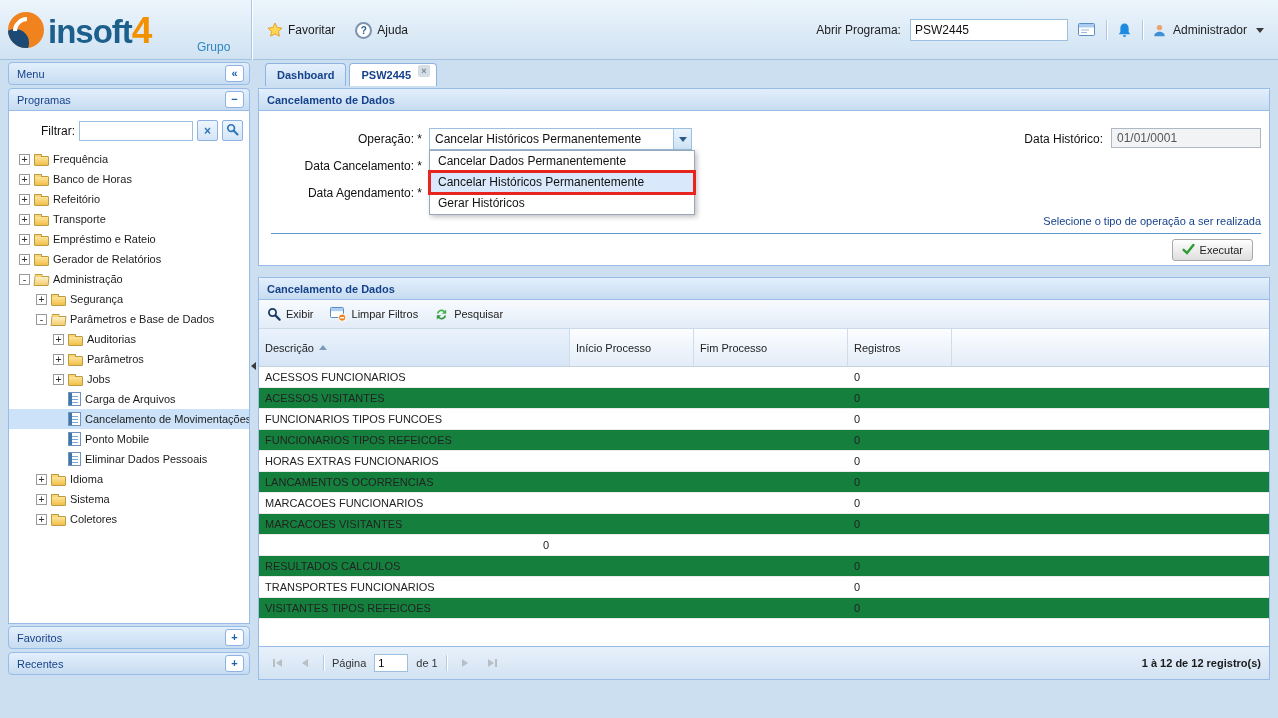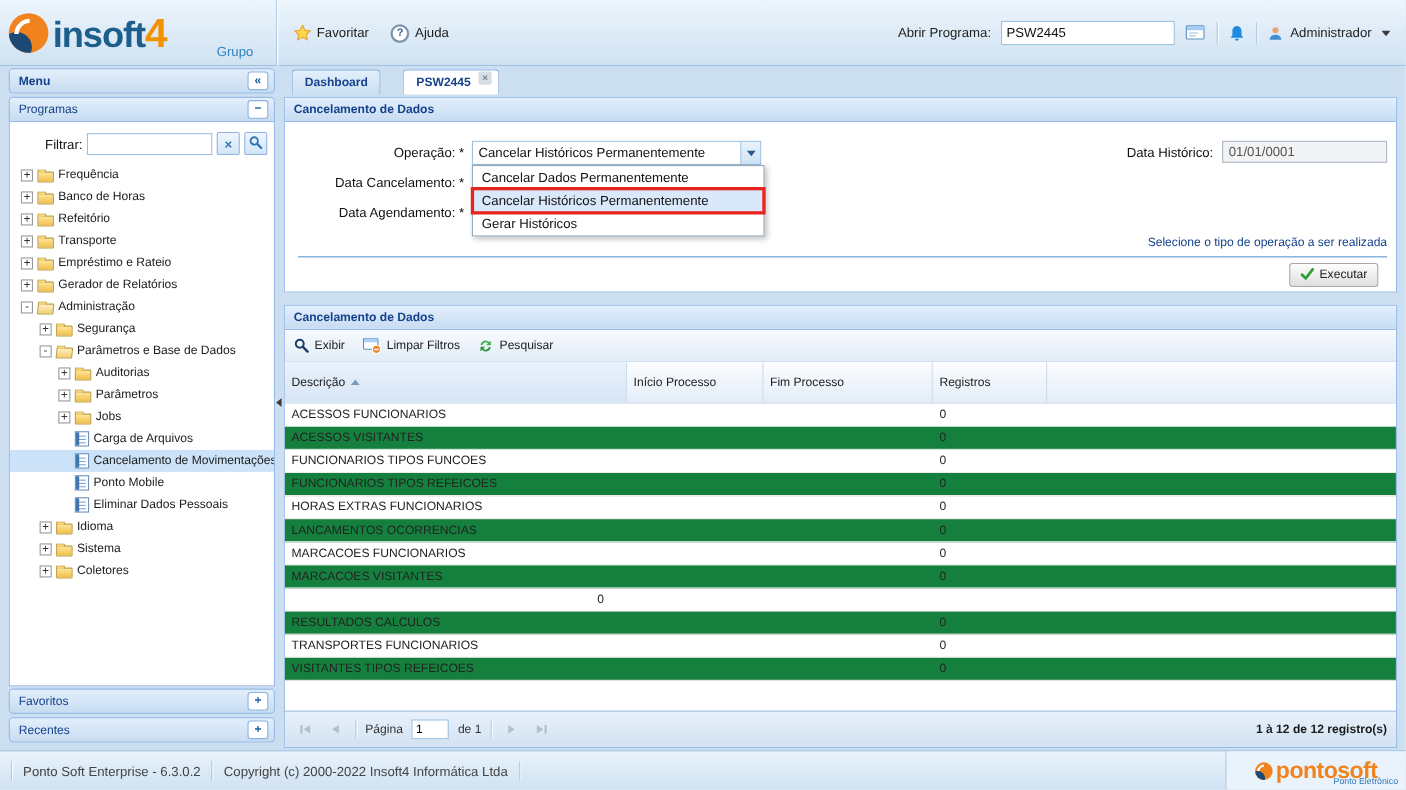--- a/index.html
+++ b/index.html
@@ -32,21 +32,21 @@
   .vsep{width:1px;height:20px;background:#aac8e4;box-shadow:1px 0 0 #fff;}
   .user{display:flex;align-items:center;gap:6px;}
   .caret{width:0;height:0;border-left:4px solid transparent;border-right:4px solid transparent;border-top:5px solid #3a3a3a;margin-left:3px;}
 
   
   .sidebar{position:absolute;left:8px;top:62px;width:242px;}
   .s-hdr{height:21px;background:linear-gradient(#e3effc,#c7dcf1);border:1px solid #99bbe8;border-radius:4px 4px 0 0;
     display:flex;align-items:center;justify-content:space-between;padding:0 5px 0 8px;color:#15428b;}
   .s-hdr.standalone{border-radius:4px;margin-bottom:3px;}
   .s-hdr .ttl{font-size:11px;}
-  .s-hdr .ttl.bold{font-weight:bold;}
+  .s-hdr .ttl.bold{font-weight:normal;}
   .tool-box{width:17px;height:15px;background:#fff;border:1px solid #8db2e3;border-radius:3px;
     color:#1b5fa8;font-weight:bold;text-align:center;line-height:14px;font-size:11px;cursor:default;}
   .s-body{background:#fff;border:1px solid #99bbe8;border-top:none;height:513px;box-sizing:border-box;overflow:hidden;}
   .filter-row{display:flex;align-items:center;margin:9px 6px 4px 6px;gap:4px;}
   .filter-row label{width:60px;text-align:right;font-size:12px;color:#111;}
   .filter-input{flex:1;height:18px;border:1px solid #9cc0e0;font-family:inherit;font-size:11px;min-width:0;padding:0 3px;}
   .sq-btn{width:21px;height:21px;box-sizing:border-box;border:1px solid #8db2e3;border-radius:2px;
     background:linear-gradient(#eef6fe,#d3e5f6);display:flex;align-items:center;justify-content:center;cursor:default;}
   .x-glyph{color:#2e75b6;font-weight:bold;font-size:12px;line-height:1;}
   .tree{padding-top:4px;}
@@ -61,21 +61,21 @@
   .icon-folder::before{content:"";position:absolute;top:-3px;left:-1px;width:6px;height:2px;background:#f8d576;
     border:1px solid #bd9b3f;border-bottom:none;border-radius:1px 1px 0 0;}
   .icon-folder.open{background:linear-gradient(#fdf0c6,#f5cd6e);transform:skewX(-6deg);}
   .icon-doc{position:relative;width:13px;height:14px;background:#fff;border:1px solid #6f93bd;flex:0 0 auto;box-sizing:border-box;}
   .icon-doc::before{content:"";position:absolute;left:2px;right:2px;top:3px;height:1px;background:#7da7d8;
     box-shadow:0 3px 0 #7da7d8,0 6px 0 #7da7d8;}
   .icon-doc::after{content:"";position:absolute;left:0;top:0;bottom:0;width:3px;background:#3f77ad;}
 
   
   .main{position:absolute;left:258px;top:62px;width:1012px;height:618px;}
-  .tabs{height:24px;display:flex;gap:20px;padding-left:7px;align-items:flex-end;}
+  .tabs{height:24px;display:flex;gap:3px;padding-left:7px;align-items:flex-end;}
   .tab{height:23px;box-sizing:border-box;padding:0 11px;display:flex;align-items:center;gap:7px;
     border:1px solid #8db2e3;border-bottom:none;border-radius:4px 4px 0 0;
     background:linear-gradient(#e3effc,#cbdff3);color:#15428b;font-weight:bold;font-size:11px;cursor:default;}
   .tab.active{background:#fff;}
   .tab-close{width:12px;height:12px;border-radius:2px;background:#d5dde5;color:#79828c;font-size:9px;
     line-height:12px;text-align:center;margin-top:-8px;margin-right:-5px;font-weight:bold;}
 
   .panel{position:absolute;left:0;right:0;border:1px solid #99bbe8;background:#fff;box-sizing:border-box;}
   .p-hdr{height:21px;background:linear-gradient(#e3effc,#c7dcf1);border-bottom:1px solid #99bbe8;
     color:#15428b;font-weight:bold;font-size:11px;display:flex;align-items:center;padding-left:8px;border-radius:3px 3px 0 0;}
@@ -520,26 +520,14 @@
             <span class="tri-r"></span>
             <span class="pg-bar"></span>
           </span>
         <span class="pg-status">1 à 12 de 12 registro(s)</span>
       </div>
     </div>
   </div>
 
   <span class="collapse-arrow"></span>
 
-  <div class="footer">
-    <span class="f-sep"></span>
-    <span>Ponto Soft Enterprise - 6.3.0.2</span>
-    <span class="f-sep"></span>
-    <span>Copyright (c) 2000-2022 Insoft4 Informática Ltda</span>
-    <span class="f-sep"></span>
-    <div class="f-logo">
-      <span class="logo-circle small"></span>
-      <span class="f-logo-text">pontosoft</span>
-      <span class="f-logo-sub">Ponto Eletrônico</span>
-    </div>
-  </div>
 
 </div>
 
 </body></html>

